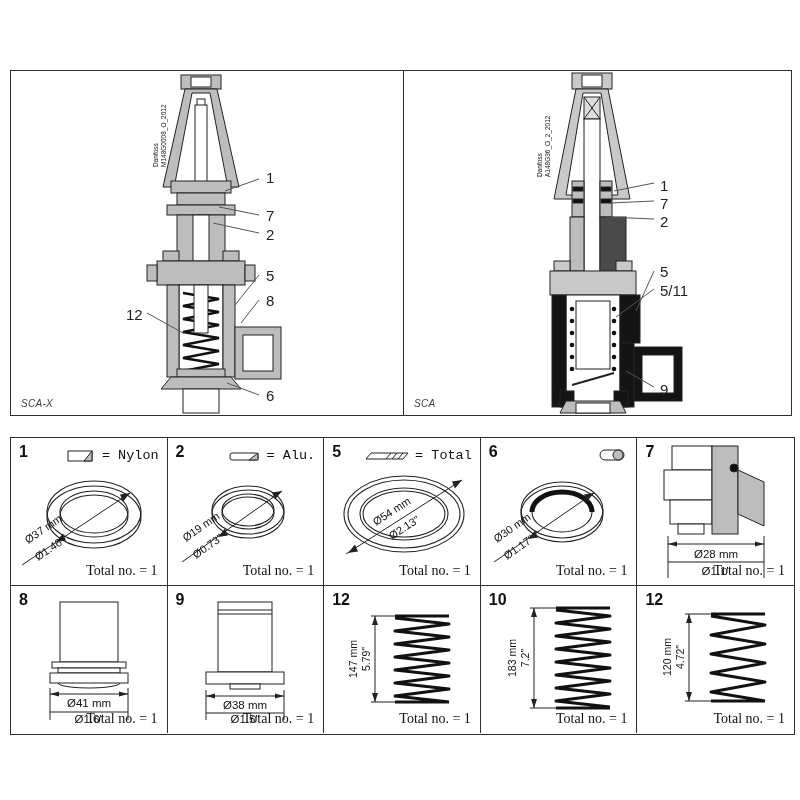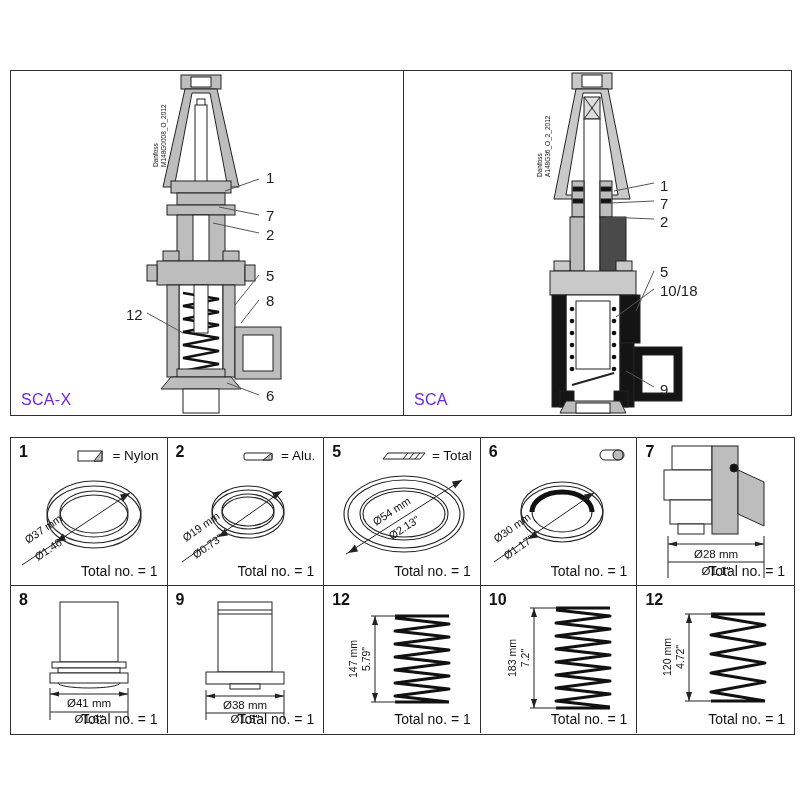--- a/index.html
+++ b/index.html
@@ -5,37 +5,37 @@
   html,body{margin:0;padding:0;background:#fff;}
   .page{position:relative;width:800px;height:800px;background:#fff;
         font-family:"Liberation Sans",sans-serif;color:#1a1a1a;overflow:hidden;}
   
   .diagram-box{position:absolute;left:10px;top:70px;width:780px;height:344px;
                border:1.3px solid #2f2f2f;}
   .panel{position:absolute;top:0;height:100%;}
   .panel-left{left:0;width:392px;border-right:1.3px solid #2f2f2f;}
   .panel-right{left:393px;width:386px;}
   .panel svg{position:absolute;left:0;top:0;}
-  .panel-label{position:absolute;left:10px;bottom:6px;font-size:16px;color:#6d28d9;
-               letter-spacing:.3px;}
+  .panel-label{position:absolute;left:10px;bottom:6px;font-size:10px;color:#404040;
+               letter-spacing:.3px;font-style:italic;}
   .callout{position:absolute;font-size:15px;color:#222;}
   
   .parts-table{position:absolute;left:10px;top:437px;width:783px;height:296px;
                display:grid;grid-template-columns:repeat(5,1fr);
                grid-template-rows:148px 147px;border:1.3px solid #2f2f2f;}
   .cell{position:relative;border-right:1.1px solid #2f2f2f;border-bottom:1.1px solid #2f2f2f;}
   .cell:nth-child(5n){border-right:none;}
   .cell:nth-child(n+6){border-bottom:none;}
   .cell-number{position:absolute;top:5px;left:8px;font-size:16px;font-weight:bold;color:#111;}
-  .legend{position:absolute;top:10px;right:8px;display:flex;align-items:center;gap:5px;}
+  .legend{position:absolute;top:10px;right:8px;display:flex;align-items:center;gap:5px;font-family:Liberation Mono, monospace;}
   .legend-text{font-size:13.5px;color:#111;}
   .cell-drawing{position:absolute;left:50%;transform:translateX(-50%);}
   .row1 .cell-drawing{top:24px;}
   .row2 .cell-drawing{top:14px;}
-  .total{position:absolute;bottom:6px;right:9px;font-size:14px;color:#111;}
+  .total{position:absolute;bottom:6px;right:9px;font-size:14px;color:#111;font-family:Liberation Serif, serif;}
   svg text{font-family:"Liberation Sans",sans-serif;fill:#111;}
 </style>
 </head>
 <body>
 
 <div class="page">
 
   <div class="diagram-box">
 
     <div class="panel panel-left">
@@ -171,21 +171,21 @@
         </g>
         <g font-size="6.5" fill="#333">
           <text transform="translate(138,106) rotate(-90)">Danfoss</text>
           <text transform="translate(146,106) rotate(-90)">A148G36_O_2_2012</text>
         </g>
       </svg>
       <span class="callout" style="left:256px;top:106px">1</span>
       <span class="callout" style="left:256px;top:124px">7</span>
       <span class="callout" style="left:256px;top:142px">2</span>
       <span class="callout" style="left:256px;top:192px">5</span>
-      <span class="callout" style="left:256px;top:211px">10/18</span>
+      <span class="callout" style="left:256px;top:211px">5/11</span>
       <span class="callout" style="left:256px;top:310px">9</span>
       <span class="panel-label">SCA</span>
     </div>
   </div>
 
   <div class="parts-table">
 
     <div class="cell row1">
       <span class="cell-number">1</span>
       <span class="legend">

